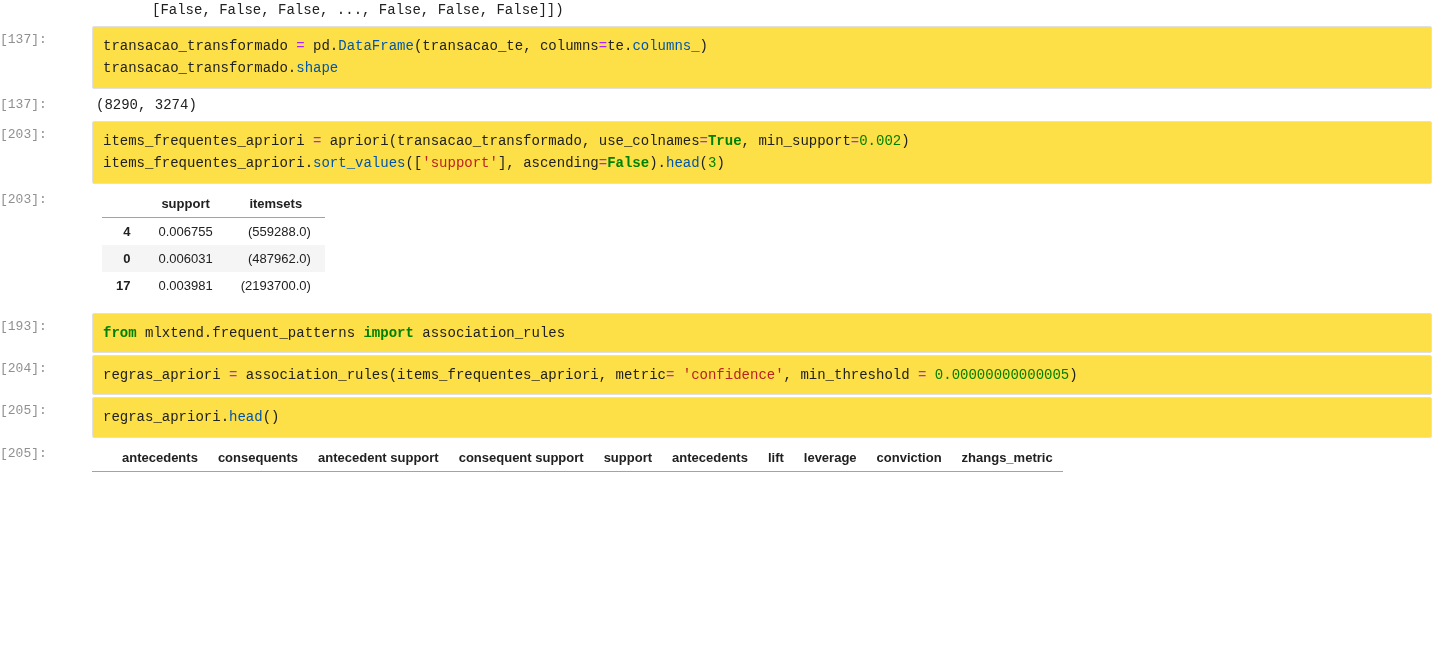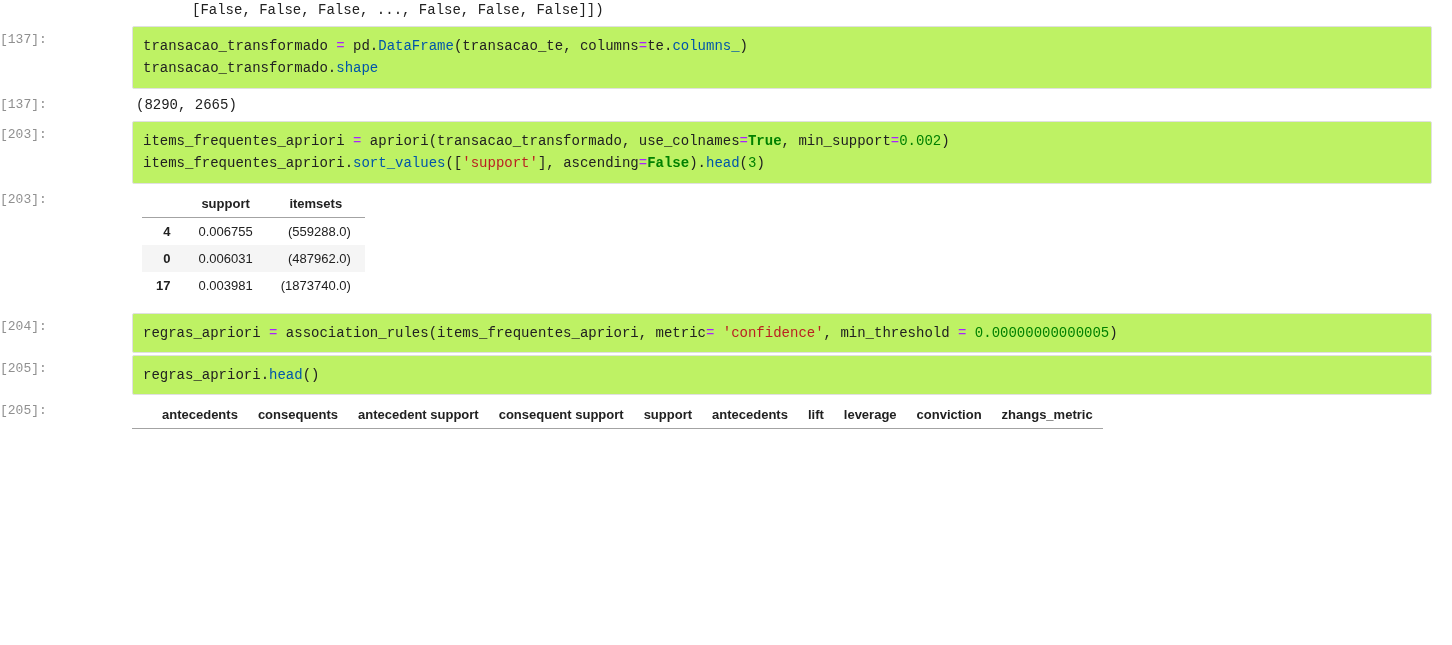--- a/index.html
+++ b/index.html
@@ -18,24 +18,23 @@
     font-family: SFMono-Regular, Consolas, "Liberation Mono", Menlo, monospace;
     font-size: 13px;
     color: #909090;
     user-select: none;
   }
   .prompt.in { color: #909090; }
   .content {
     flex: 1;
     min-width: 0;
     padding-right: 20px;
-    margin-left: 40px;
   }
   .code-block {
-    background: #bef264;
+    background: #fde047;
     border: 1px solid #e0e0e0;
     border-radius: 2px;
     padding: 8px 10px;
     font-family: SFMono-Regular, Consolas, "Liberation Mono", Menlo, monospace;
     font-size: 14px;
     line-height: 1.6;
     white-space: pre;
     overflow-x: auto;
     color: #212121;
   }
@@ -98,21 +97,21 @@
     <div class="prompt in">[137]:</div>
     <div class="content">
       <div class="code-block"><span class="tok-name">transacao_transformado </span><span class="tok-op">=</span><span class="tok-name"> pd</span><span class="tok-name">.</span><span class="tok-call">DataFrame</span><span class="tok-name">(</span><span class="tok-name">transacao_te</span><span class="tok-name">, </span><span class="tok-name">columns</span><span class="tok-op">=</span><span class="tok-name">te</span><span class="tok-name">.</span><span class="tok-call">columns_</span><span class="tok-name">)</span>
 <span class="tok-name">transacao_transformado</span><span class="tok-name">.</span><span class="tok-call">shape</span></div>
     </div>
   </div>
 
   <div class="cell">
     <div class="prompt">[137]:</div>
     <div class="content">
-      <div class="plain-output">(8290, 2665)</div>
+      <div class="plain-output">(8290, 3274)</div>
     </div>
   </div>
 
 
   <div class="cell">
     <div class="prompt in">[203]:</div>
     <div class="content">
       <div class="code-block"><span class="tok-name">items_frequentes_apriori </span><span class="tok-op">=</span><span class="tok-name"> apriori</span><span class="tok-name">(</span><span class="tok-name">transacao_transformado</span><span class="tok-name">, </span><span class="tok-name">use_colnames</span><span class="tok-op">=</span><span class="tok-bool">True</span><span class="tok-name">, </span><span class="tok-name">min_support</span><span class="tok-op">=</span><span class="tok-num">0.002</span><span class="tok-name">)</span>
 <span class="tok-name">items_frequentes_apriori</span><span class="tok-name">.</span><span class="tok-call">sort_values</span><span class="tok-name">([</span><span class="tok-str">'support'</span><span class="tok-name">], </span><span class="tok-name">ascending</span><span class="tok-op">=</span><span class="tok-bool">False</span><span class="tok-name">)</span><span class="tok-name">.</span><span class="tok-call">head</span><span class="tok-name">(</span><span class="tok-num">3</span><span class="tok-name">)</span></div>
     </div>
@@ -136,27 +135,33 @@
             <td>(559288.0)</td>
           </tr>
           <tr>
             <th>0</th>
             <td>0.006031</td>
             <td>(487962.0)</td>
           </tr>
           <tr>
             <th>17</th>
             <td>0.003981</td>
-            <td>(1873740.0)</td>
+            <td>(2193700.0)</td>
           </tr>
         </tbody>
       </table>
     </div>
   </div>
 
+  <div class="cell">
+    <div class="prompt in">[193]:</div>
+    <div class="content">
+      <div class="code-block"><span class="tok-kw">from</span><span class="tok-name"> mlxtend</span><span class="tok-name">.</span><span class="tok-name">frequent_patterns </span><span class="tok-kw">import</span><span class="tok-name"> association_rules</span></div>
+    </div>
+  </div>
 
   <div class="cell">
     <div class="prompt in">[204]:</div>
     <div class="content">
       <div class="code-block"><span class="tok-name">regras_apriori </span><span class="tok-op">=</span><span class="tok-name"> association_rules</span><span class="tok-name">(</span><span class="tok-name">items_frequentes_apriori</span><span class="tok-name">, </span><span class="tok-name">metric</span><span class="tok-op">=</span><span class="tok-name"> </span><span class="tok-str">'confidence'</span><span class="tok-name">, </span><span class="tok-name">min_threshold </span><span class="tok-op">=</span><span class="tok-name"> </span><span class="tok-num">0.00000000000005</span><span class="tok-name">)</span></div>
     </div>
   </div>
 
   <div class="cell">
     <div class="prompt in">[205]:</div>

